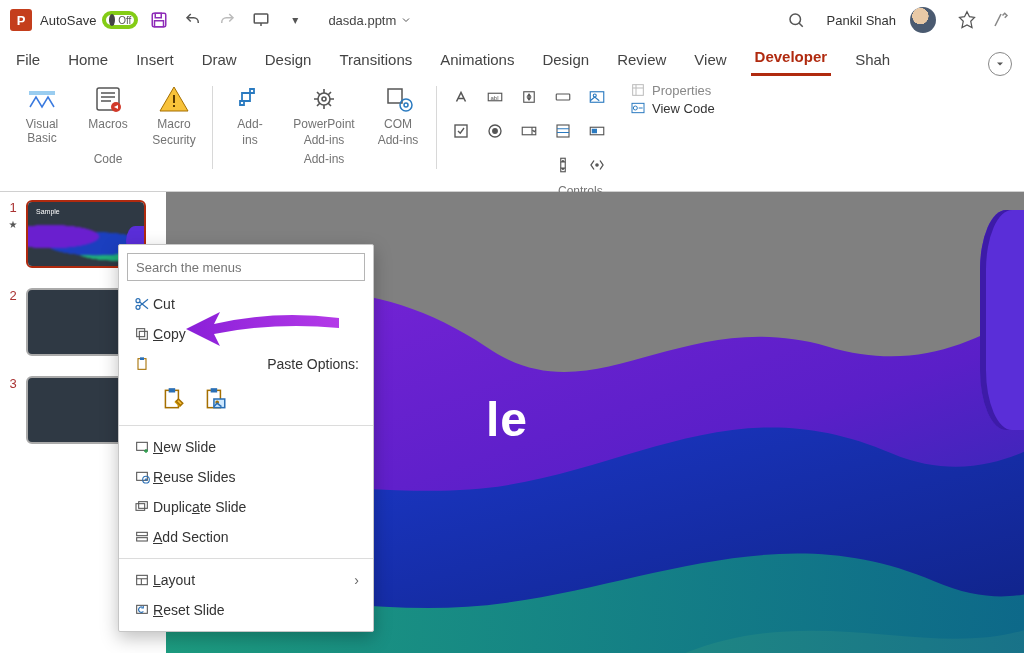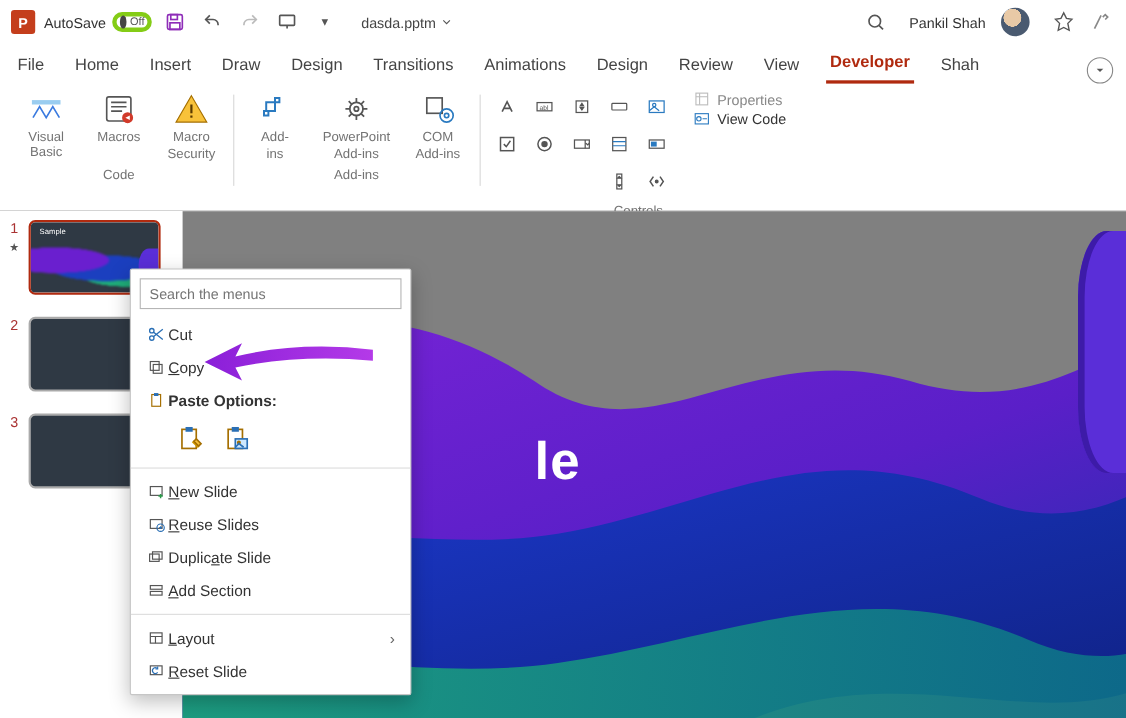--- a/index.html
+++ b/index.html
@@ -54,21 +54,21 @@
   .slide-wave { position:absolute; left:-10%; right:-2%; top:8%; bottom:0; }
   .slide-title { position:absolute; left:320px; top:200px; font-size:48px; font-weight:600; color:#fff; letter-spacing:1px;}
   .slide-accent { position:absolute; right:0; top:18px; width:44px; height:220px; background:#5a2ed8; border-radius: 26px 0 0 26px / 60px 0 0 60px; box-shadow: inset 6px 0 0 #3d1ba8;}
 
   
   .ctx-menu { position:absolute; left:118px; top:232px; width:256px; background:#fff; border:1px solid #c6c6c6; box-shadow:0 6px 18px rgba(0,0,0,0.25); border-radius:2px; padding-bottom:6px; z-index:50;margin-top:12px;}
   .ctx-search { margin:8px; }
   .ctx-search input { width:100%; height:28px; border:1px solid #b5b5b5; padding:0 8px; font-size:13px; color:#666;}
   .ctx-item { display:flex; align-items:center; gap:2px; padding:6px 14px; font-size:14px; color:#333;}
   .ctx-item .ico { width:18px;height:18px;display:flex;align-items:center;justify-content:center; color:#2a6fb5;}
-  .ctx-item.bold { font-weight:700;}
+  .ctx-item.bold { font-weight:400;justify-content:space-between;}
   .ctx-sep { height:1px; background:#dcdcdc; margin:6px 0;}
   .paste-opts { display:flex; gap:14px; padding:6px 0 6px 40px;}
   .paste-ico { width:28px; height:28px; border:none; display:flex; align-items:center; justify-content:center;}
   .ctx-item .arrow { margin-left:auto; color:#666;}
   .u { text-decoration: underline; }
 
   
   .callout-arrow { position:absolute; left:184px; top:304px; z-index:60; pointer-events:none;}
 </style>
 </head>

